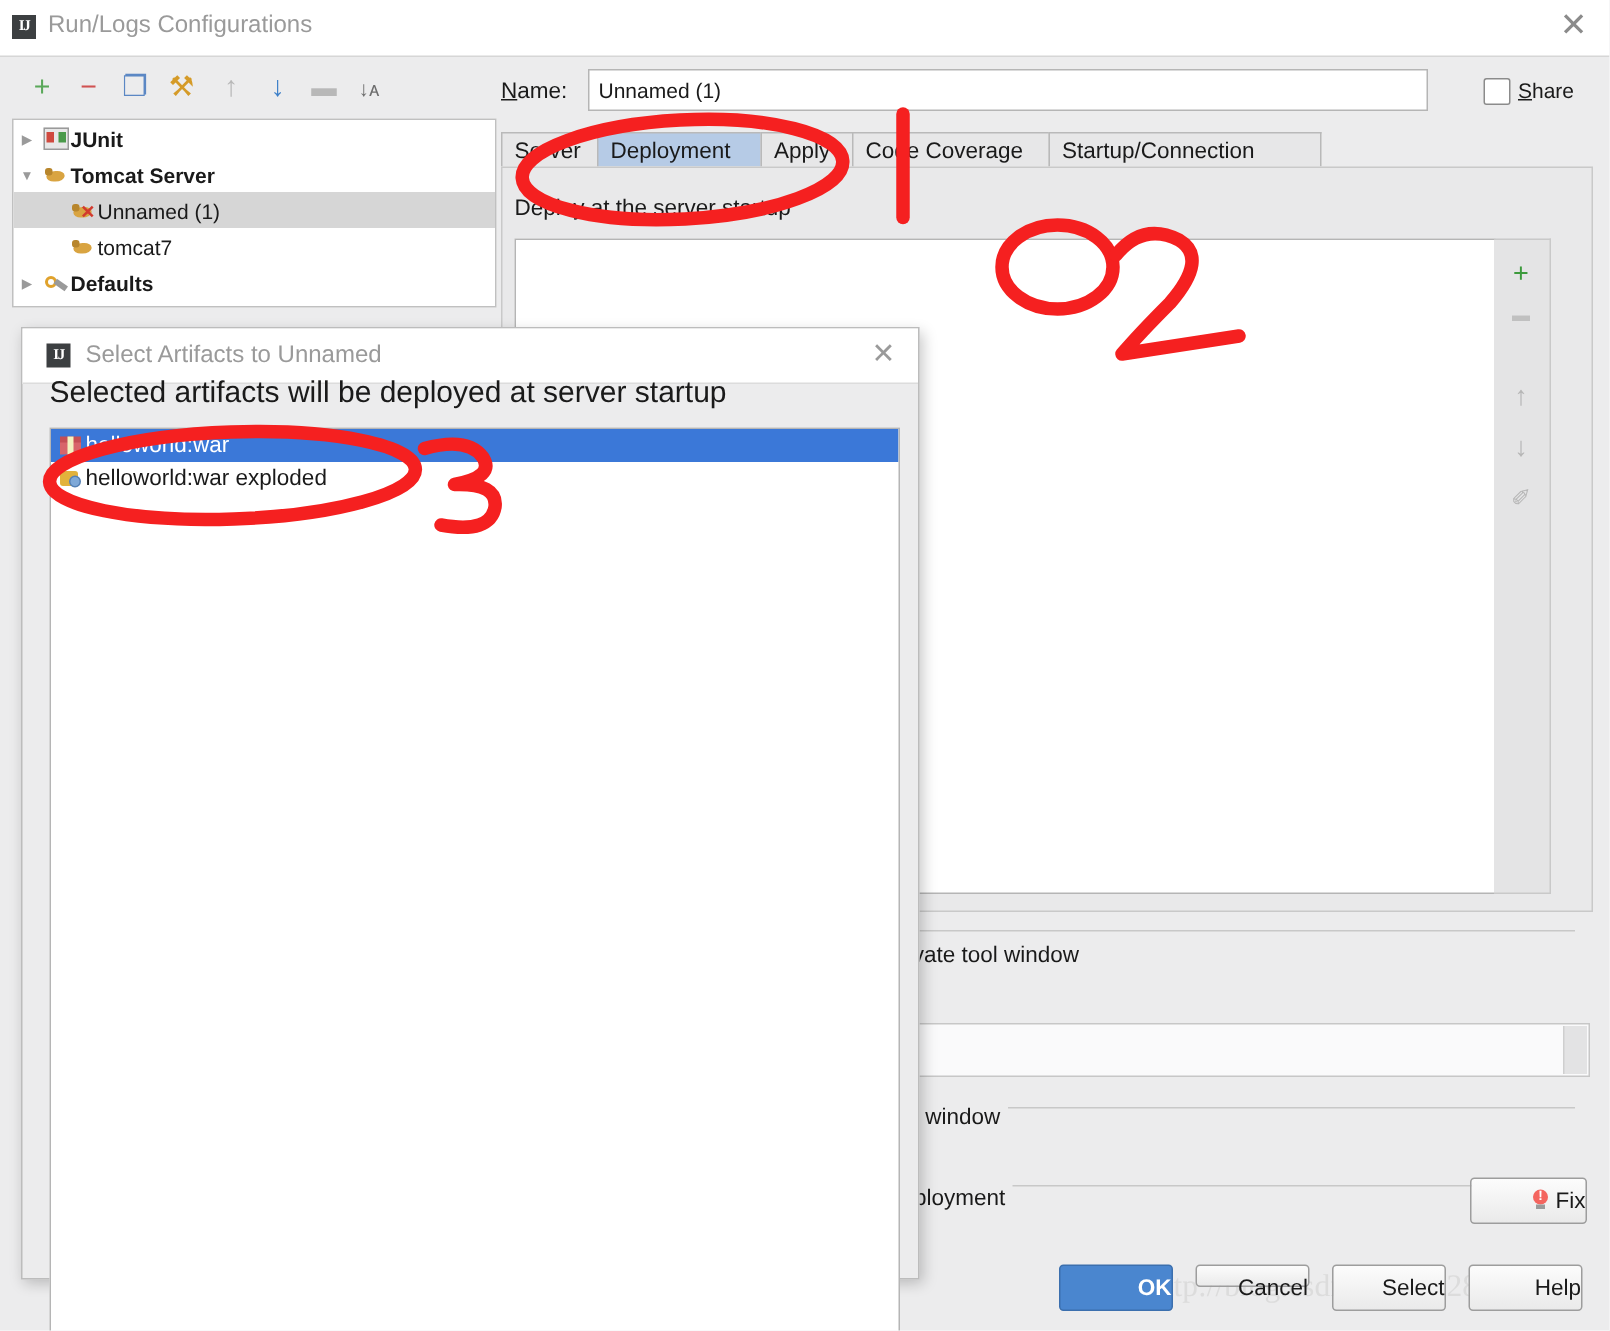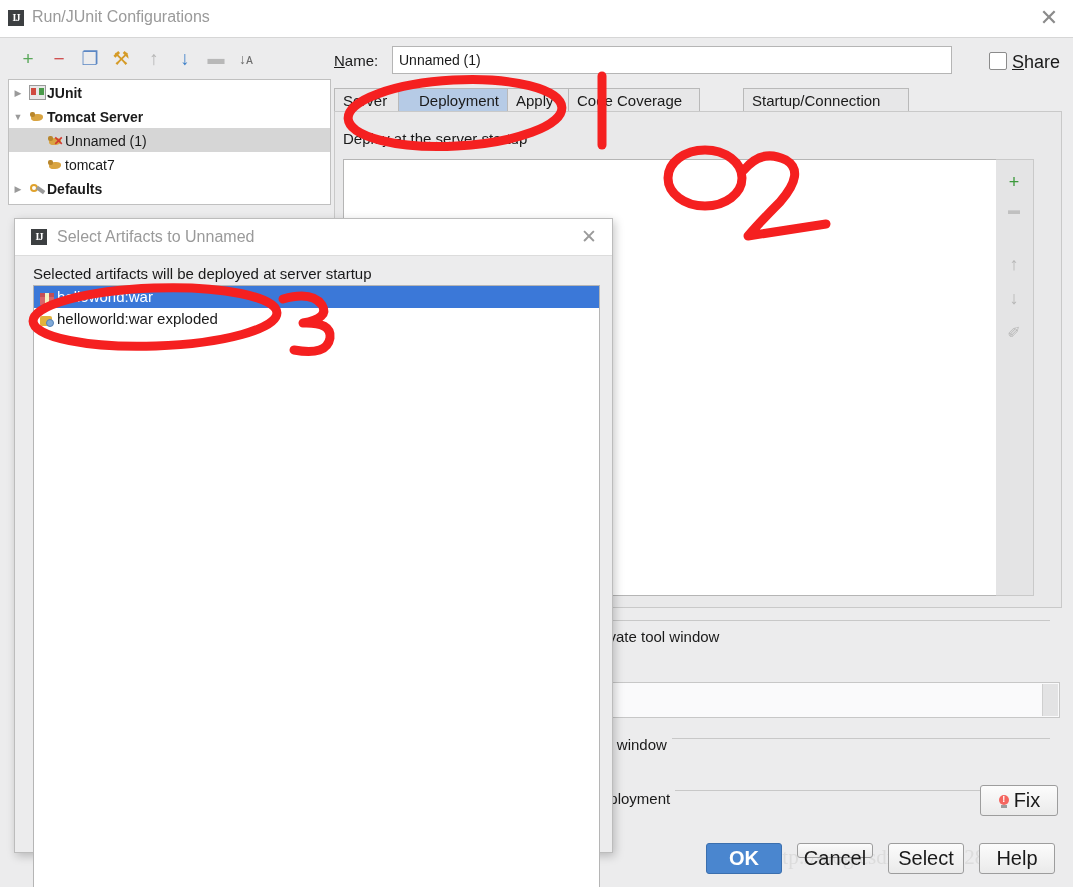--- a/index.html
+++ b/index.html
@@ -33,46 +33,46 @@
   .t-icon{display:inline-block;width:20px;text-align:center;vertical-align:middle;}
   .t-label{vertical-align:middle;font-size:14px;}
   .t-bold{font-weight:bold;margin-top:22px;}
   .ind1{padding-left:18px;}
 
   
   #name-label{position:absolute;left:334px;top:52px;font-size:15px;}
   #name-label u{text-decoration:underline;}
   #name-input{position:absolute;left:392px;top:46px;width:560px;height:28px;background:#fff;border:1px solid #b5b5b5;font-family:"Liberation Sans",sans-serif;font-size:14px;padding:0 6px;box-sizing:border-box;color:#1a1a1a;}
   #share-box{position:absolute;left:989px;top:52px;width:16px;height:16px;border:1px solid #8b8b8b;background:#fff;border-radius:2px;cursor:pointer;}
-  #share-label{position:absolute;left:1012px;top:52px;font-size:18px;cursor:pointer;}
+  #share-label{position:absolute;left:1012px;top:52px;font-size:14px;cursor:pointer;}
   #share-label u{text-decoration:underline;}
 
   
   #tabs{position:absolute;left:334px;top:88px;width:720px;height:24px;}
   .tab{position:absolute;top:0;height:23px;line-height:23px;padding:0 8px;font-size:15px;border:1px solid #b9b9b9;border-bottom:none;background:#e7e7e8;cursor:pointer;box-sizing:border-box;white-space:nowrap;}
-  .tab.active{background:#b6cbe6;text-align:right;}
+  .tab.active{background:#b6cbe6;}
 
   
   #tab-content{position:absolute;left:334px;top:111px;width:726px;height:495px;background:#e9e9ea;border:1px solid #c9c9c9;}
   #deploy-caption{position:absolute;left:8px;top:18px;font-size:15px;color:#1a1a1a;}
   #deploy-list{position:absolute;left:8px;top:47px;width:652px;height:435px;background:#fff;border:1px solid #b5b5b5;}
   #deploy-sidebar{position:absolute;left:661px;top:47px;width:37px;height:435px;background:#e4e4e5;border:1px solid #c9c9c9;border-left:none;}
   .sb-btn{position:absolute;left:0;width:36px;height:36px;text-align:center;line-height:36px;font-size:18px;cursor:pointer;}
 
   #grp-activate{position:absolute;left:344px;top:620px;width:706px;height:1px;background:#c8c8c8;}
   #lbl-activate{position:absolute;left:596px;top:628px;font-size:15px;background:#ececed;padding:0 5px;}
   #combo-row{position:absolute;left:596px;top:682px;width:462px;height:34px;background:#fafafb;border:1px solid #c7c7c7;}
   #combo-scroll{position:absolute;right:1px;top:1px;width:15px;height:32px;background:#e3e3e4;border-left:1px solid #cfcfcf;}
   #grp-tool{position:absolute;left:344px;top:738px;width:706px;height:1px;background:#c8c8c8;}
   #lbl-tool{position:absolute;left:596px;top:736px;font-size:15px;background:#ececed;padding:0 5px;}
   #grp-deployment{position:absolute;left:344px;top:790px;width:706px;height:1px;background:#c8c8c8;}
   #lbl-deployment{position:absolute;left:596px;top:790px;font-size:15px;background:#ececed;padding:0 5px;}
 
   
-  .btn{border:1px solid #9d9d9d;border-radius:3px;background:linear-gradient(#fcfcfc,#eaeaea);font-family:"Liberation Sans",sans-serif;font-size:20px;color:#1a1a1a;text-align:center;cursor:pointer;box-sizing:border-box;}
+  .btn{border:1px solid #9d9d9d;border-radius:3px;background:linear-gradient(#fcfcfc,#eaeaea);font-family:"Liberation Sans",sans-serif;font-size:15px;color:#1a1a1a;text-align:right;cursor:pointer;box-sizing:border-box;}
   .btn.primary{background:#4a86cf;border:1px solid #3b6fae;color:#fff;font-weight:bold;}
 
   #fix-btn{position:absolute;left:980px;top:785px;width:78px;height:31px;line-height:29px;}
   #fix-bulb{display:inline-block;width:12px;height:14px;vertical-align:-2px;margin-right:4px;position:relative;}
   #fix-bulb .b{position:absolute;left:1px;top:0;width:10px;height:10px;border-radius:50%;background:#f4655f;}
   #fix-bulb .b::after{content:"!";position:absolute;left:0;top:-2px;width:10px;text-align:center;color:#fff;font-size:9px;font-weight:bold;line-height:12px;}
   #fix-bulb .s{position:absolute;left:3px;top:10px;width:6px;height:3px;background:#9b9b9b;}
 
   #main-ok{position:absolute;left:706px;top:843px;width:76px;height:31px;line-height:29px;}
   #main-cancel{position:absolute;left:797px;top:843px;width:76px;height:15px;line-height:29px;}
@@ -80,37 +80,37 @@
   #main-help{position:absolute;left:979px;top:843px;width:76px;height:31px;line-height:29px;}
 
   #watermark{position:absolute;left:766px;top:845px;font-size:21px;color:#dcdcdc;font-family:"Liberation Serif",serif;letter-spacing:0px;pointer-events:none;}
 
   
   #dialog{position:absolute;left:14px;top:218px;width:597px;height:633px;background:#ececed;border:1px solid #bcbcbc;box-shadow:2px 3px 9px rgba(0,0,0,.22);}
   #dlg-titlebar{position:absolute;left:0;top:0;width:597px;height:36px;background:#fff;border-bottom:1px solid #dcdcdc;}
   #dlg-title-icon{position:absolute;left:16px;top:10px;width:16px;height:16px;background:#3c3f41;color:#fff;font-size:10px;font-weight:bold;line-height:16px;text-align:center;letter-spacing:-1px;font-family:"Liberation Serif",serif;}
   #dlg-title-text{position:absolute;left:42px;top:9px;font-size:16px;color:#9a9a9a;}
   #dlg-close{position:absolute;right:12px;top:7px;width:22px;height:22px;color:#9a9a9a;font-size:19px;line-height:21px;text-align:center;cursor:pointer;font-family:"DejaVu Sans",sans-serif;font-weight:300;}
-  #dlg-caption{position:absolute;left:18px;top:46px;font-size:15px;}
+  #dlg-caption{position:absolute;left:18px;top:32px;font-size:20px;}
   #dlg-list{position:absolute;left:18px;top:66px;width:565px;height:716px;background:#fff;border:1px solid #b5b5b5;overflow:hidden;}
   .dlg-item{height:22px;line-height:22px;white-space:nowrap;cursor:pointer;padding-left:3px;font-size:15px;}
   .dlg-item.sel{background:#3b78d8;color:#fff;}
   .di-icon{display:inline-block;width:20px;text-align:center;vertical-align:middle;}
 
   
   #annotations{position:absolute;left:0;top:0;width:1073px;height:887px;pointer-events:none;}
 </style>
 </head>
 <body>
 
 <div id="main-window">
 
   <div id="main-titlebar">
     <div id="main-title-icon">IJ</div>
-    <div id="main-title-text">Run/JUnit Configurations</div>
+    <div id="main-title-text">Run/Logs Configurations</div>
     <div id="main-close">✕</div>
   </div>
 
   <div id="left-toolbar">
       <div class="tb-btn" style="left: 8px; color: rgb(90, 168, 90);">+</div>
       <div class="tb-btn" style="left: 39px; color: rgb(208, 82, 82);">−</div>
       <div class="tb-btn" style="left: 70px; color: rgb(91, 135, 196);">❐</div>
       <div class="tb-btn" style="left: 101px; color: rgb(213, 155, 40);">⚒</div>
       <div class="tb-btn" style="left: 134px; color: rgb(184, 184, 184);">↑</div>
       <div class="tb-btn" style="left: 165px; color: rgb(60, 127, 200);">↓</div>
@@ -129,21 +129,21 @@
   <div id="name-label"><u>N</u><span>ame:</span></div>
   <input id="name-input" type="text" value="Unnamed (1)" style="">
   <div id="share-box"></div>
   <div id="share-label"><u>S</u><span>hare</span></div>
 
   <div id="tabs">
       <div class="tab" style="left: 0px; width: 65px;"><span>Server</span></div>
       <div class="tab active" style="left: 64px; width: 110px;"><span>Deployment</span></div>
       <div class="tab" style="left: 173px; width: 62px;"><span>Apply</span></div>
       <div class="tab" style="left: 234px; width: 132px;"><span>Code Coverage</span></div>
-      <div class="tab" style="left: 365px; width: 166px; margin-left: 44px;"><span>Startup/Connection</span></div>
+      <div class="tab" style="left: 365px; width: 182px;"><span>Startup/Connection</span></div>
     </div>
 
   <div id="tab-content">
     <div id="deploy-caption">Deploy at the server startup</div>
     <div id="deploy-list"></div>
     <div id="deploy-sidebar">
         <div class="sb-btn" style="top: 4px; color: rgb(60, 154, 60);">+</div>
         <div class="sb-btn" style="top: 40px; color: rgb(192, 192, 192); font-size: 12px; line-height: 20px;">▬</div>
         <div class="sb-btn" style="top: 86px; color: rgb(182, 182, 182);">↑</div>
         <div class="sb-btn" style="top: 120px; color: rgb(182, 182, 182);">↓</div>

